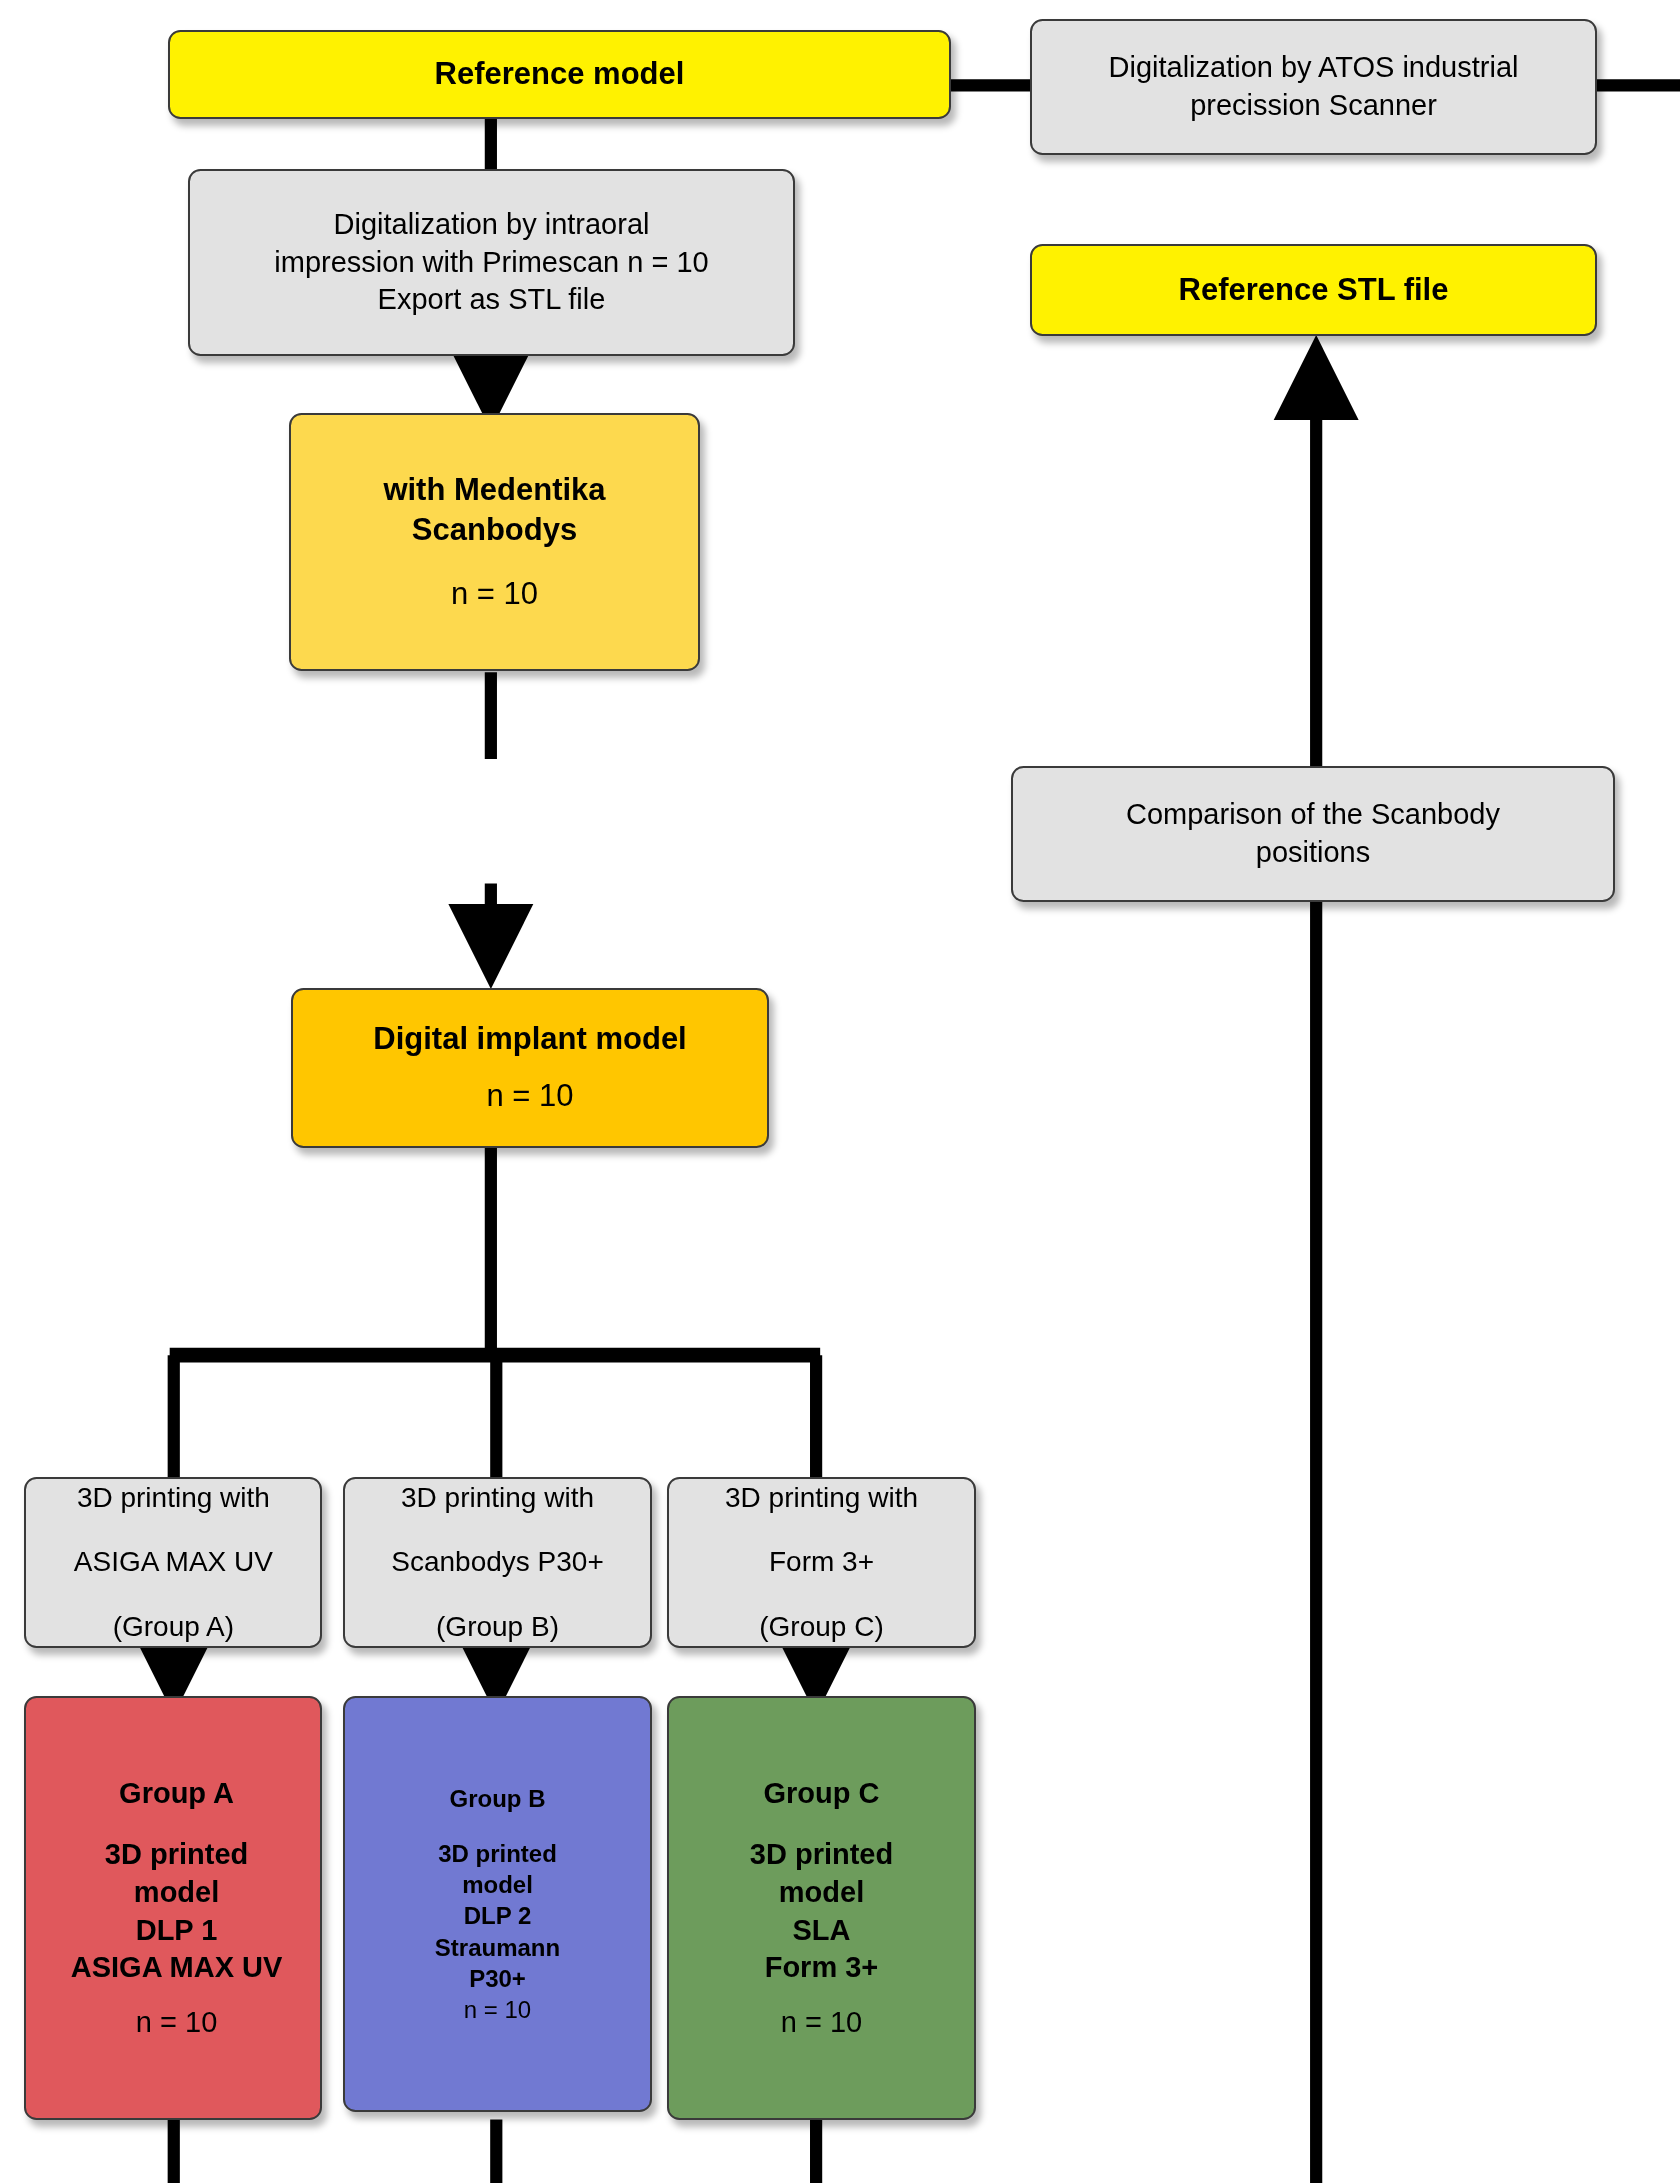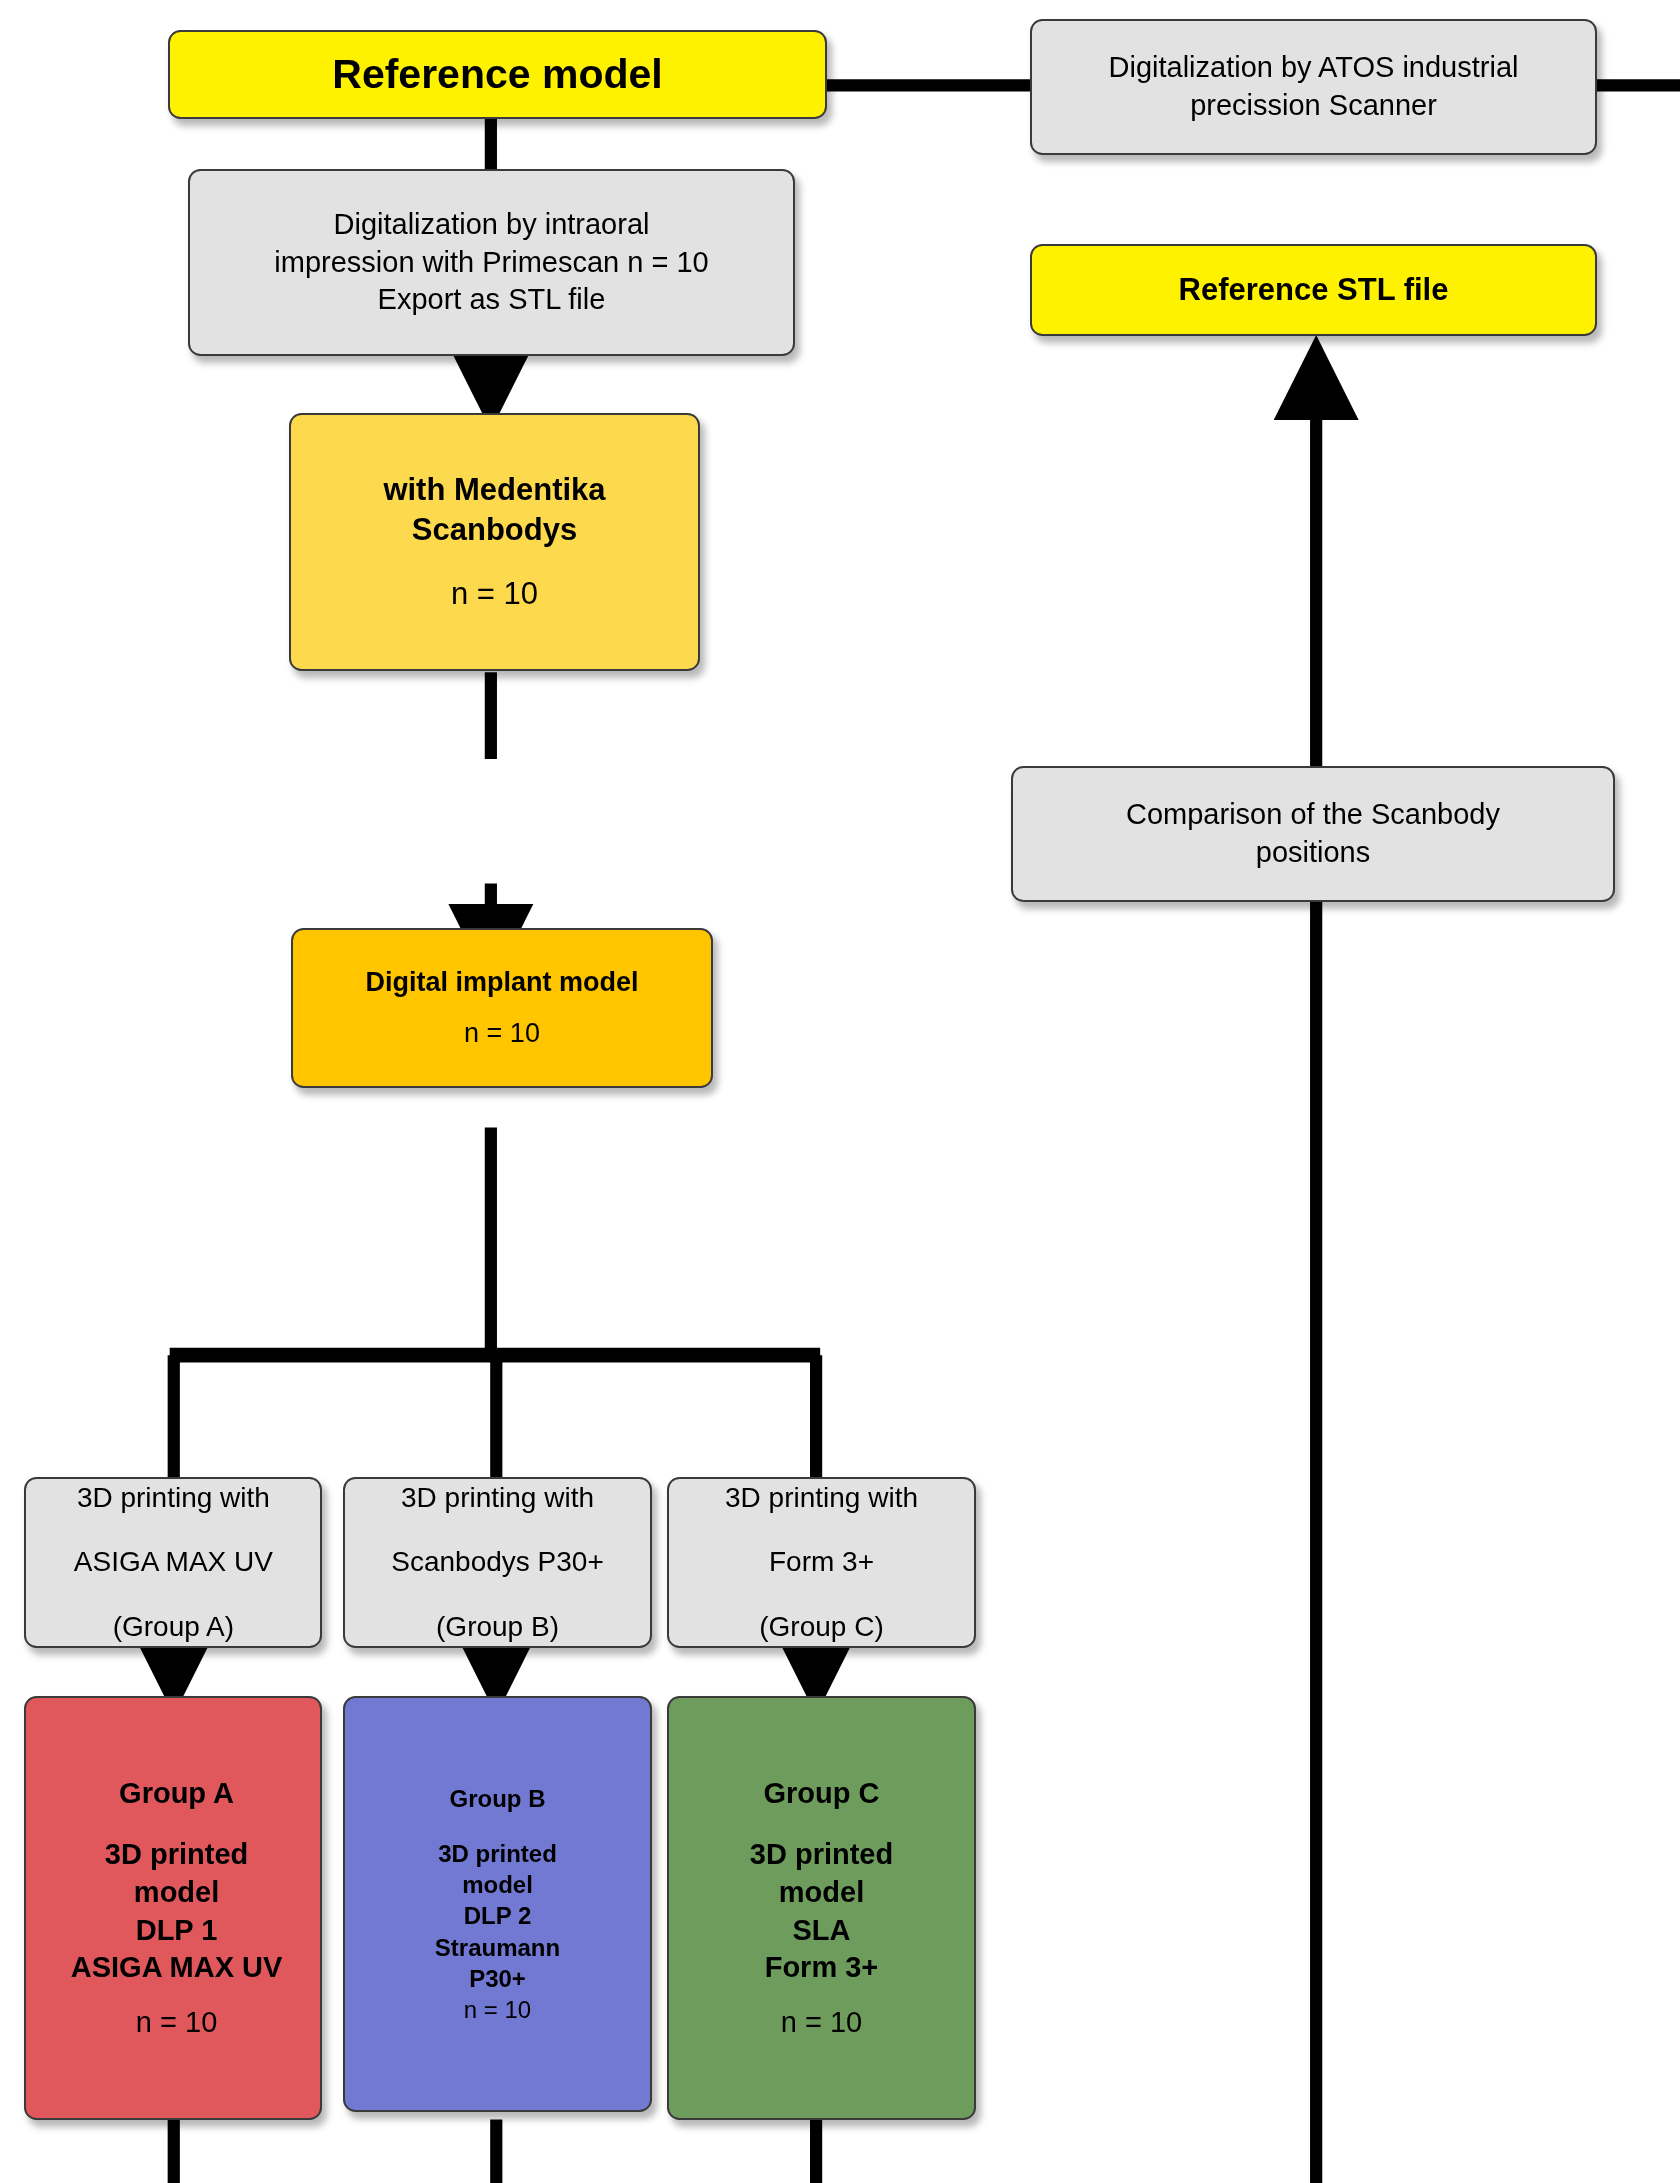--- a/index.html
+++ b/index.html
@@ -97,21 +97,21 @@
       <path d="M 128 1564 L 128 1622"></path>
       <path d="M 366 1564 L 366 1622"></path>
       <path d="M 602 1564 L 602 1622"></path>
       <path d="M 125 1622 L 605 1622" stroke-width="11"></path>
       <path d="M 366 1622 L 366 1716" marker-end="url(#arrow)"></path>
 
       <path d="M 675 1795 L 971 1795 L 971 263" marker-end="url(#arrow)"></path>
     </g>
   </svg>
 
-  <div class="node yellow fs-big" style="left: 168px; top: 30px; width: 659px; height: 89px; font-size: 41px;">
+  <div class="node yellow fs-big" style="left: 168px; top: 30px; width: 783px; height: 89px; font-size: 31px;">
     <span class="ln">Reference model</span>
   </div>
 
   <div class="node grey fs-mid" style="left: 1030px; top: 19px; width: 567px; height: 136px; font-size: 29px;">
     <span class="ln">Digitalization by ATOS industrial</span>
     <span class="ln">precission Scanner</span>
   </div>
 
   <div class="node grey fs-mid" style="left: 188px; top: 169px; width: 607px; height: 187px; font-size: 29px;">
     <span class="ln">Digitalization by intraoral</span>
@@ -129,21 +129,21 @@
     <span class="gap"></span>
     <span class="ln nreg">n = 10</span>
   </div>
 
 
   <div class="node grey fs-mid" style="left: 1011px; top: 766px; width: 604px; height: 136px; font-size: 29px;">
     <span class="ln">Comparison of the Scanbody</span>
     <span class="ln">positions</span>
   </div>
 
-  <div class="node amber fs-big" style="left: 291px; top: 928px; width: 422px; height: 160px; font-size: 27px;">
+  <div class="node amber fs-big" style="left: 291px; top: 988px; width: 478px; height: 160px; font-size: 31px;">
     <span class="ln">Digital implant model</span>
     <span class="gap-sm"></span>
     <span class="ln nreg">n = 10</span>
   </div>
 
   <div class="node grey fs-small" style="left: 24.4px; top: 1477px; width: 298px; height: 171px; font-size: 28px;">
     <span class="ln">3D printing with</span>
     <span class="ln">ASIGA MAX UV</span>
     <span class="ln">(Group A)</span>
   </div>

